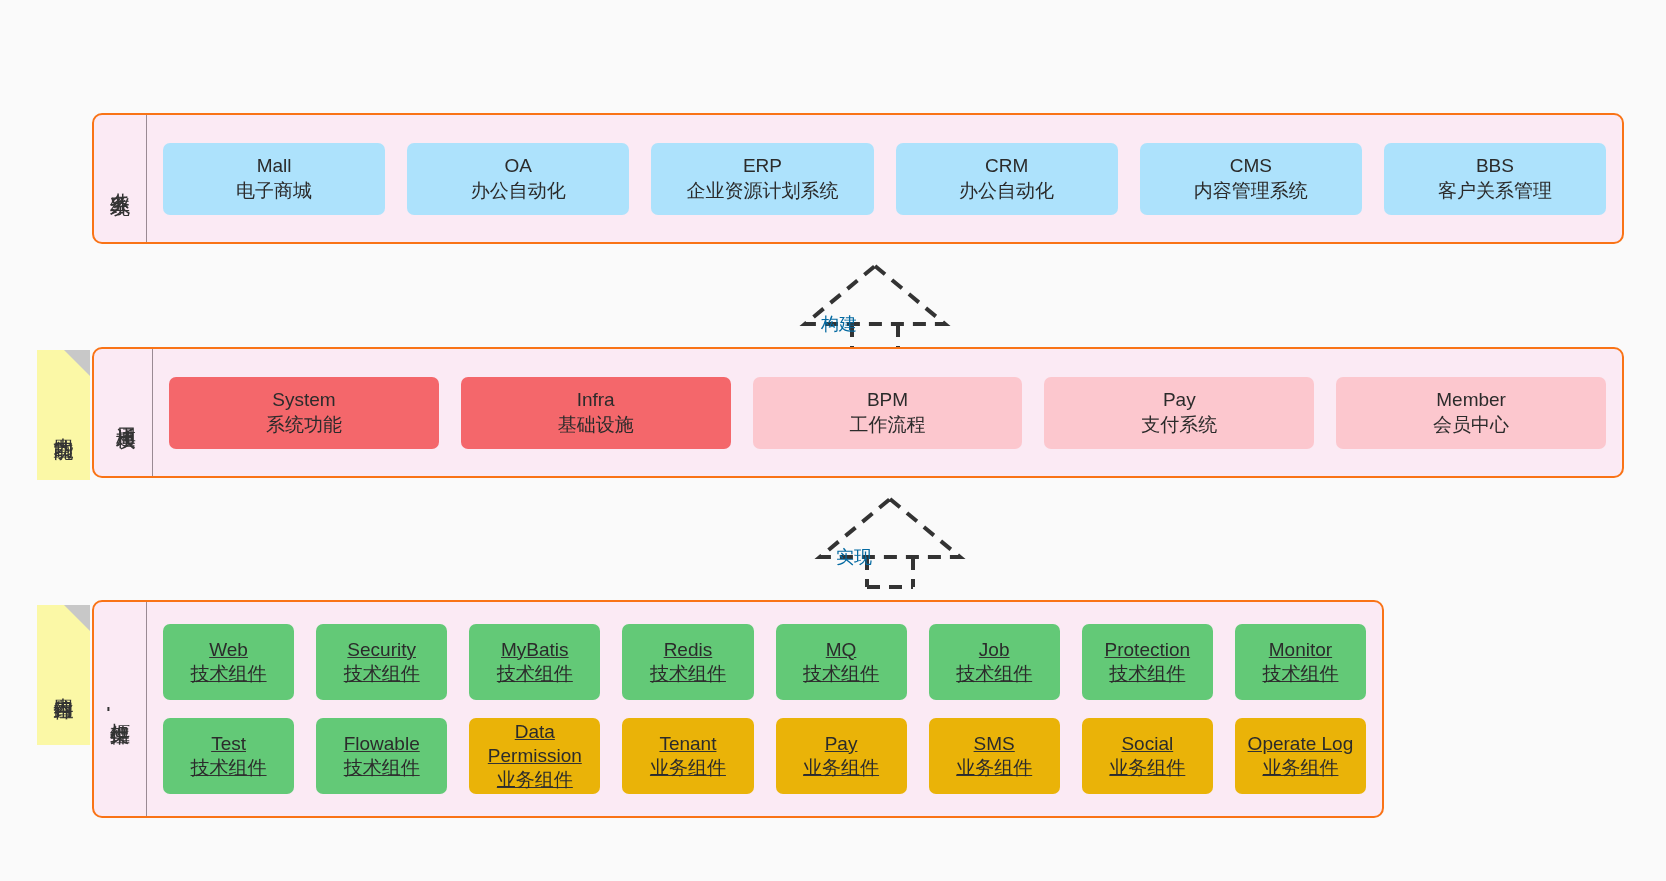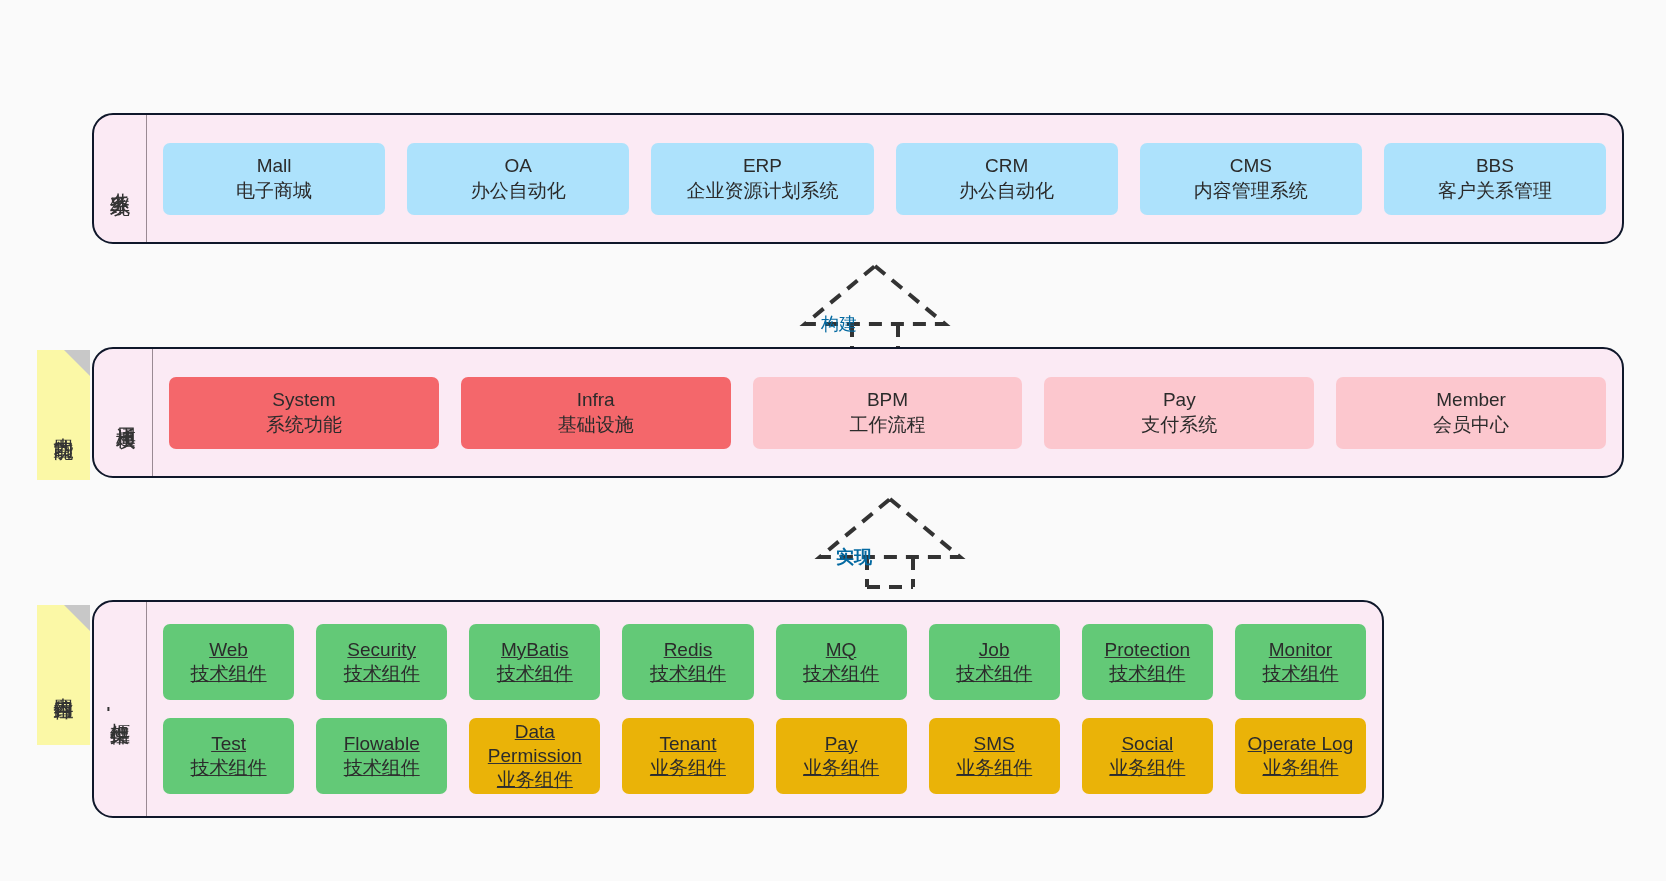--- a/index.html
+++ b/index.html
@@ -18,22 +18,22 @@
   }
   .canvas {
     position: absolute;
     inset: 0;
   }
 
   
   .layer {
     position: absolute;
     background: #fbeaf4;
-    border: 2px solid #0f172a;
-    border-radius: 21px;
+    border: 2px solid #f97316;
+    border-radius: 10px;
     box-sizing: border-box;
     display: flex;
     align-items: stretch;
   }
   .layer-title {
     width: 52px;
     flex: 0 0 52px;
     border-right: 1.5px solid #9a8a93;
     display: flex;
     align-items: center;
@@ -197,21 +197,21 @@
           <span class="t2">支付系统</span>
         </div>
         <div class="cell c-pink">
           <span class="t1">Member</span>
           <span class="t2">会员中心</span>
         </div>
       </div>
     </div>
   </div>
 
-  <div class="arrow" style="left:810px; top:495px; width:150px; height:92px;font-weight:bold;">
+  <div class="arrow" style="left:810px; top:495px; width:150px; height:92px;">
     <svg width="150" height="92" viewBox="0 0 150 92">
       <path d="M 80 4 L 150 62 L 10 62 Z" fill="none" stroke="#333333" stroke-width="4" stroke-dasharray="13,9" stroke-linecap="butt"></path>
       <path d="M 57 62 L 57 92 M 103 62 L 103 92 M 57 92 L 103 92" fill="none" stroke="#333333" stroke-width="4" stroke-dasharray="13,9" stroke-linecap="butt"></path>
     </svg>
     <span class="arrow-label" style="left:26px; top:50px;">实现</span>
   </div>
 
   <div class="note" style="left:37px; top:605px; width:53px; height:140px;">
     <div class="fold"></div>
     <span>内置组件</span>

